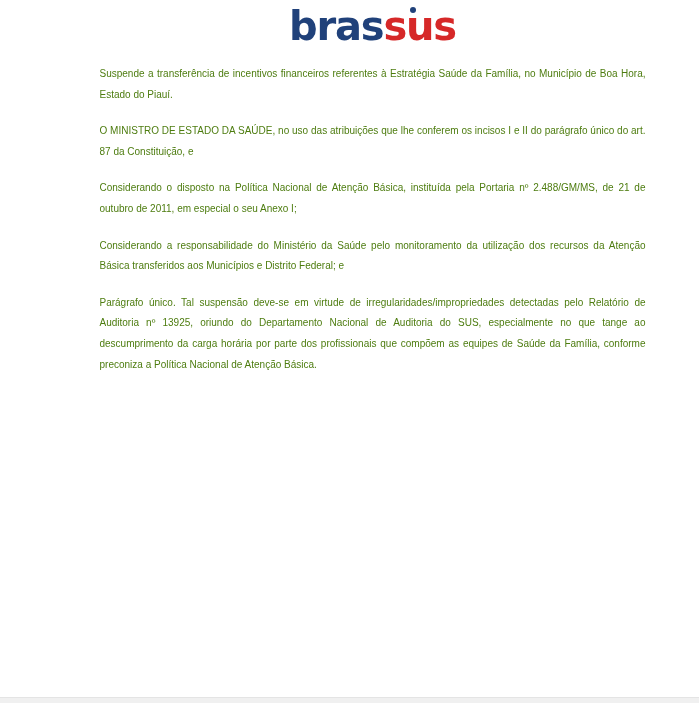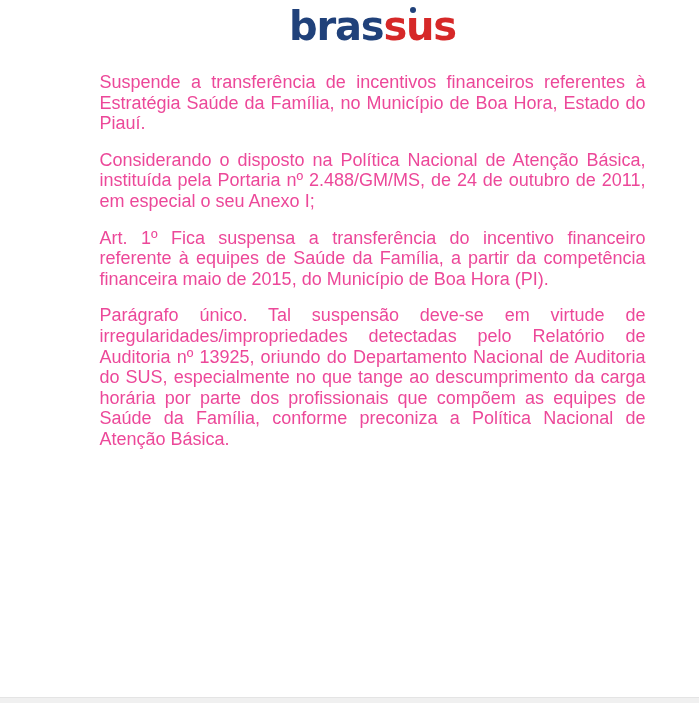--- a/index.html
+++ b/index.html
@@ -74,24 +74,24 @@
 
   
   .doc-body {
     margin: 0 auto;
     width: 546px;
     padding-top: 14px;
   }
   .para {
     text-align: justify;
     text-justify: inter-word;
-    font-size: 18px;
+    font-size: 10px;
     line-height: 20.6px;
-    margin: 8px 0 16px 0;
-    color: #ec4899;
+    margin: 0 0 16px 0;
+    color: #4d7c0f;
     hyphens: none;
   }
   .para:last-of-type {
     margin-bottom: 0;
   }
 
   
   .bottom-band {
     position: absolute;
     left: 0;
@@ -109,20 +109,21 @@
 
   <div class="logo-wrap">
     <span class="logo">
       <span class="logo-bras">bras</span><span class="logo-sus"><span class="logo-dot"></span><span>sus</span></span>
     </span>
   </div>
 
 
   <div class="doc-body">
     <p class="para">Suspende a transferência de incentivos financeiros referentes à Estratégia Saúde da Família, no Município de Boa Hora, Estado do Piauí.</p>
-    <p class="para">Considerando o disposto na Política Nacional de Atenção Básica, instituída pela Portaria nº 2.488/GM/MS, de 24 de outubro de 2011, em especial o seu Anexo I;</p>
-    <p class="para">Art. 1º Fica suspensa a transferência do incentivo financeiro referente à equipes de Saúde da Família, a partir da competência financeira maio de 2015, do Município de Boa Hora (PI).</p>
+    <p class="para">O MINISTRO DE ESTADO DA SAÚDE, no uso das atribuições que lhe conferem os incisos I e II do parágrafo único do art. 87 da Constituição, e</p>
+    <p class="para">Considerando o disposto na Política Nacional de Atenção Básica, instituída pela Portaria nº 2.488/GM/MS, de 21 de outubro de 2011, em especial o seu Anexo I;</p>
+    <p class="para">Considerando a responsabilidade do Ministério da Saúde pelo monitoramento da utilização dos recursos da Atenção Básica transferidos aos Municípios e Distrito Federal; e</p>
     <p class="para">Parágrafo único. Tal suspensão deve-se em virtude de irregularidades/impropriedades detectadas pelo Relatório de Auditoria nº 13925, oriundo do Departamento Nacional de Auditoria do SUS, especialmente no que tange ao descumprimento da carga horária por parte dos profissionais que compõem as equipes de Saúde da Família, conforme preconiza a Política Nacional de Atenção Básica.</p>
 
   </div>
 
   <div class="bottom-band"></div>
 </div>
 
 </body></html>

